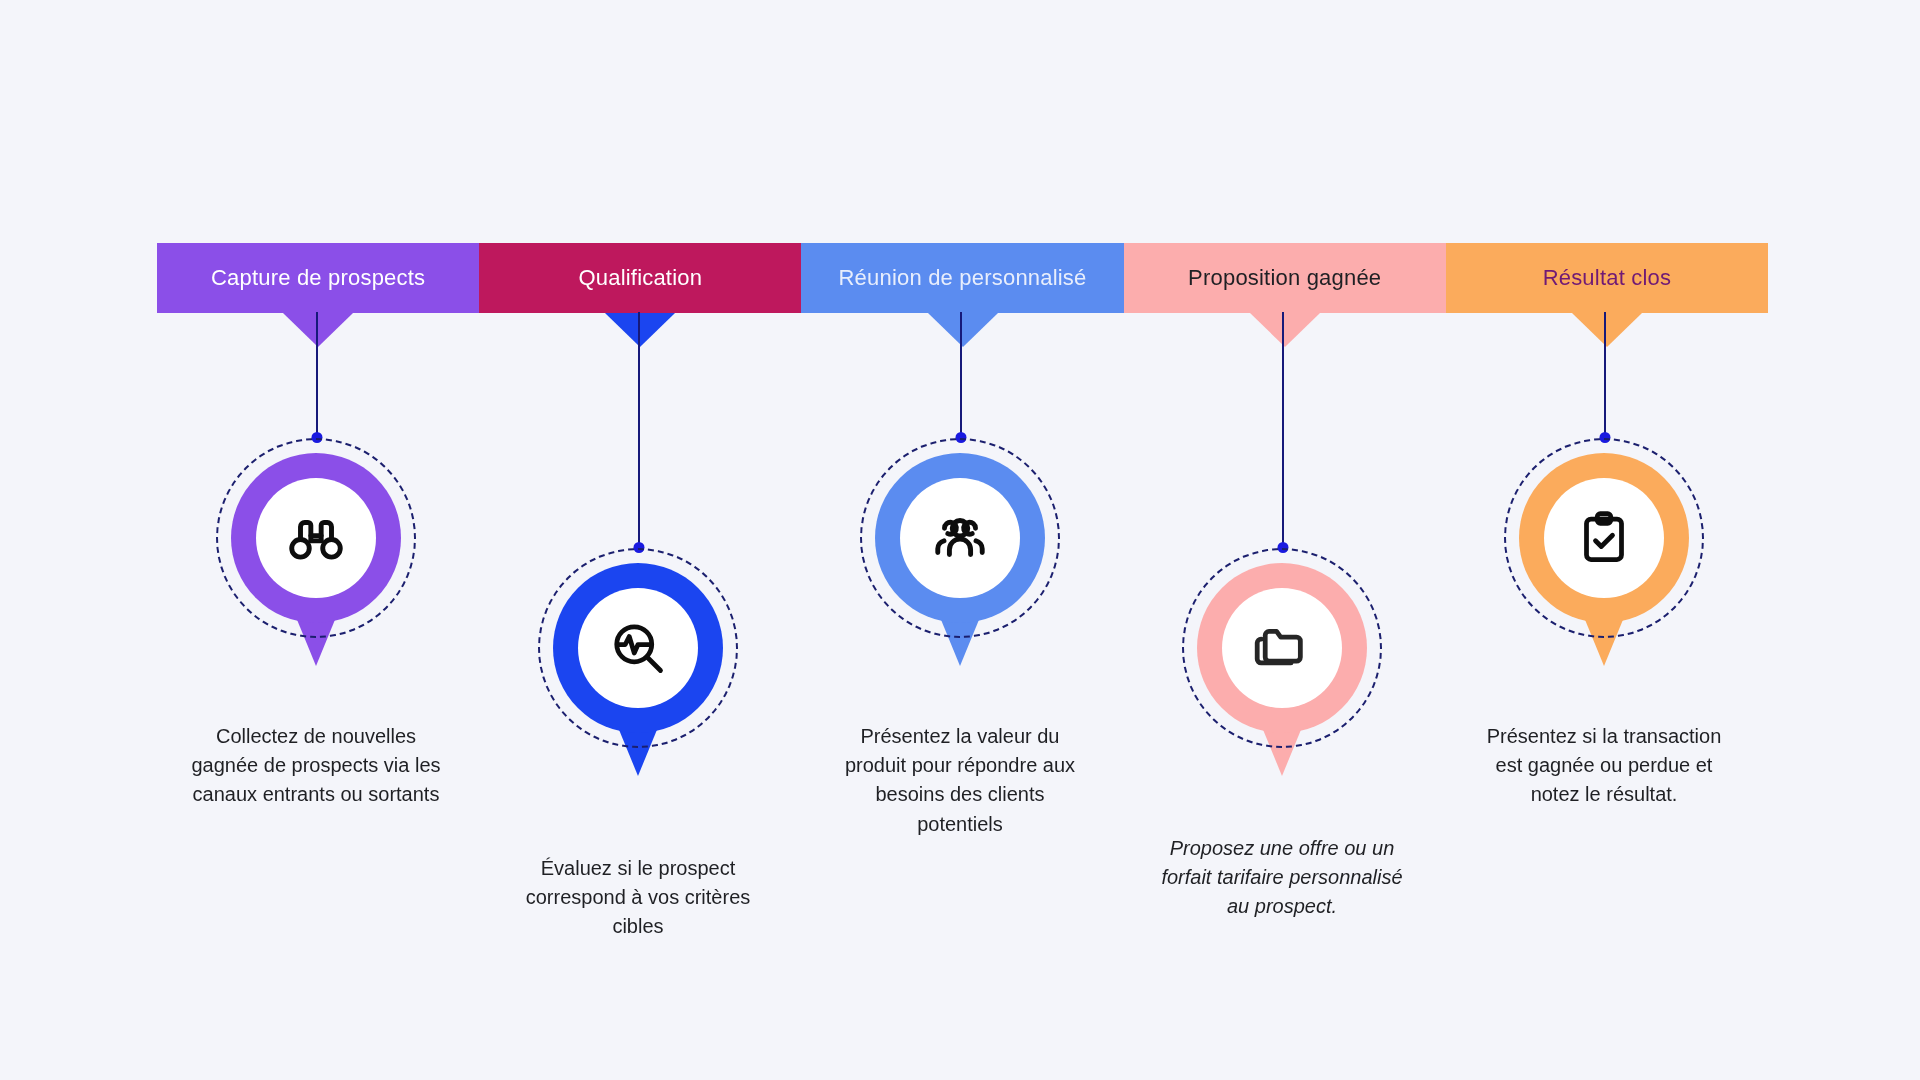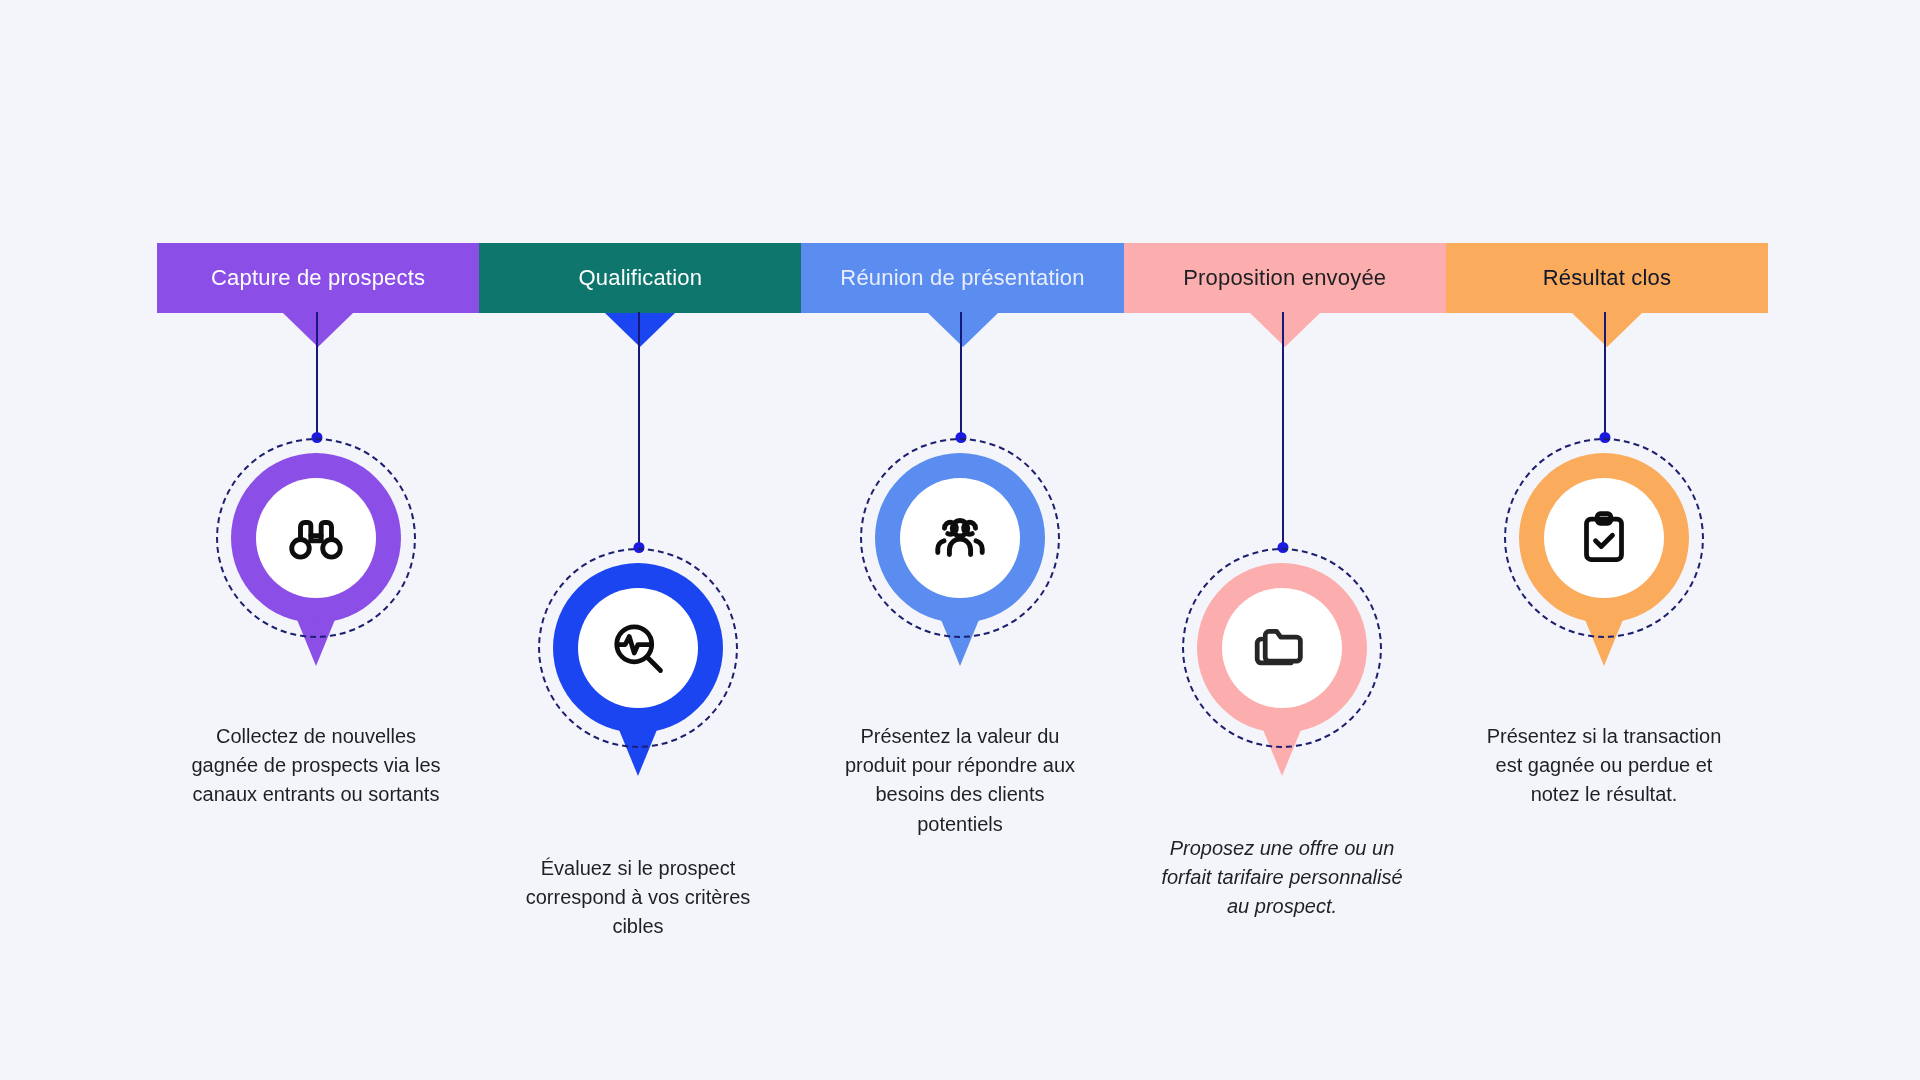--- a/index.html
+++ b/index.html
@@ -128,34 +128,34 @@
 <body style="background: rgb(244, 245, 250);">
 
 <div id="stage" style="background: rgb(244, 245, 250);">
 
 
   <div id="band">
     <div class="band-seg" style="background: rgb(139, 79, 232);">
       <span class="band-label" style="color: rgb(255, 255, 255);">Capture de prospects</span>
       <span class="band-notch" style="border-top: 34px solid rgb(139, 79, 232);"></span>
     </div>
-    <div class="band-seg" style="background: #0f766e;">
+    <div class="band-seg" style="background: #be185d;">
       <span class="band-label" style="color: rgb(255, 255, 255);">Qualification</span>
       <span class="band-notch" style="border-top: 34px solid rgb(27, 69, 240);"></span>
     </div>
     <div class="band-seg" style="background: rgb(91, 140, 240);">
-      <span class="band-label" style="color: rgb(232, 238, 252);">Réunion de présentation</span>
+      <span class="band-label" style="color: rgb(232, 238, 252);">Réunion de personnalisé</span>
       <span class="band-notch" style="border-top: 34px solid rgb(91, 140, 240);"></span>
     </div>
     <div class="band-seg" style="background: rgb(252, 173, 173);">
-      <span class="band-label" style="color: rgb(31, 32, 36);">Proposition envoyée</span>
+      <span class="band-label" style="color: rgb(31, 32, 36);">Proposition gagnée</span>
       <span class="band-notch" style="border-top: 34px solid rgb(252, 173, 173);"></span>
     </div>
     <div class="band-seg" style="background: rgb(251, 171, 92);">
-      <span class="band-label" style="color: #0f172a;">Résultat clos</span>
+      <span class="band-label" style="color: #701a75;">Résultat clos</span>
       <span class="band-notch" style="border-top: 34px solid rgb(251, 171, 92);"></span>
     </div>
   </div>
 
   <div class="connector" style="left: 316px; top: 312px; height: 122px; background: rgb(22, 25, 122);"></div>
   <div class="connector-dot" style="left: 317px; top: 432px; background: rgb(26, 26, 224);"></div>
 
   <div class="connector" style="left: 638px; top: 312px; height: 232px; background: rgb(22, 25, 122);"></div>
   <div class="connector-dot" style="left: 639px; top: 542px; background: rgb(26, 26, 224);"></div>
 

